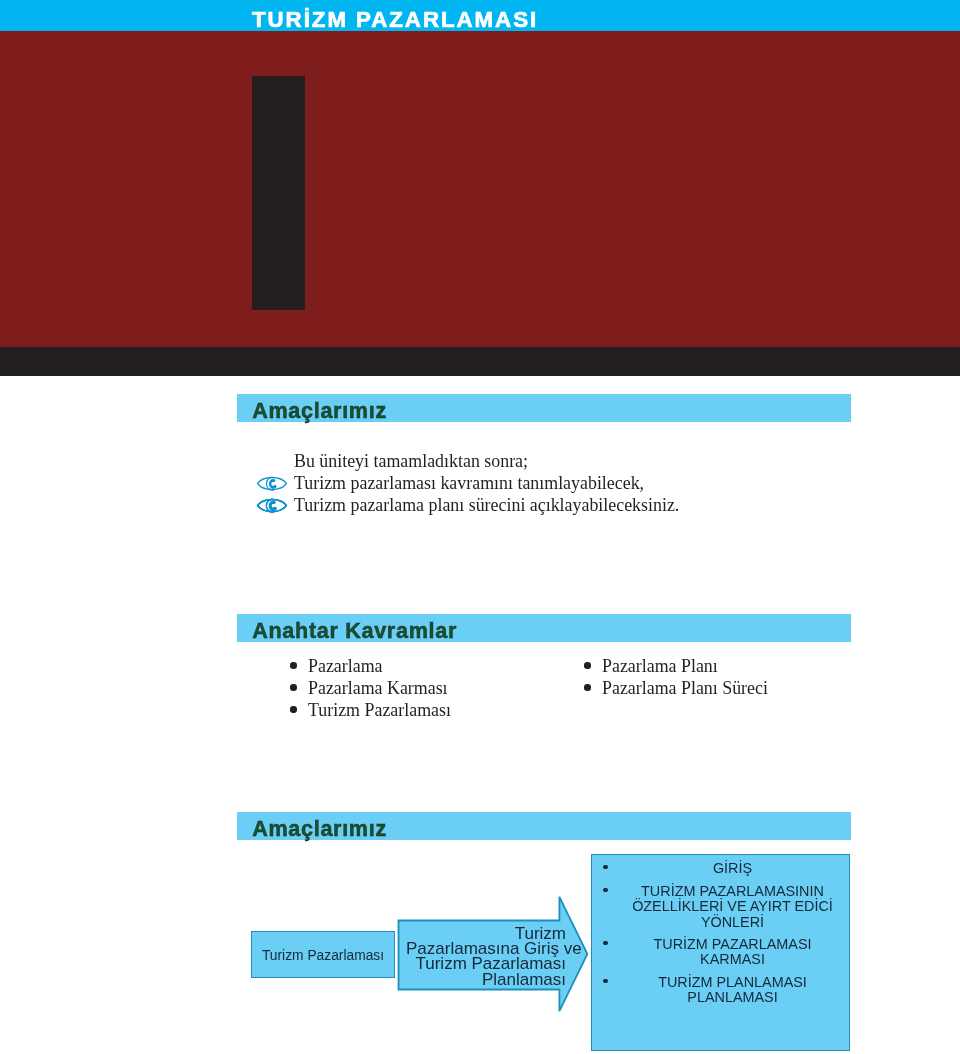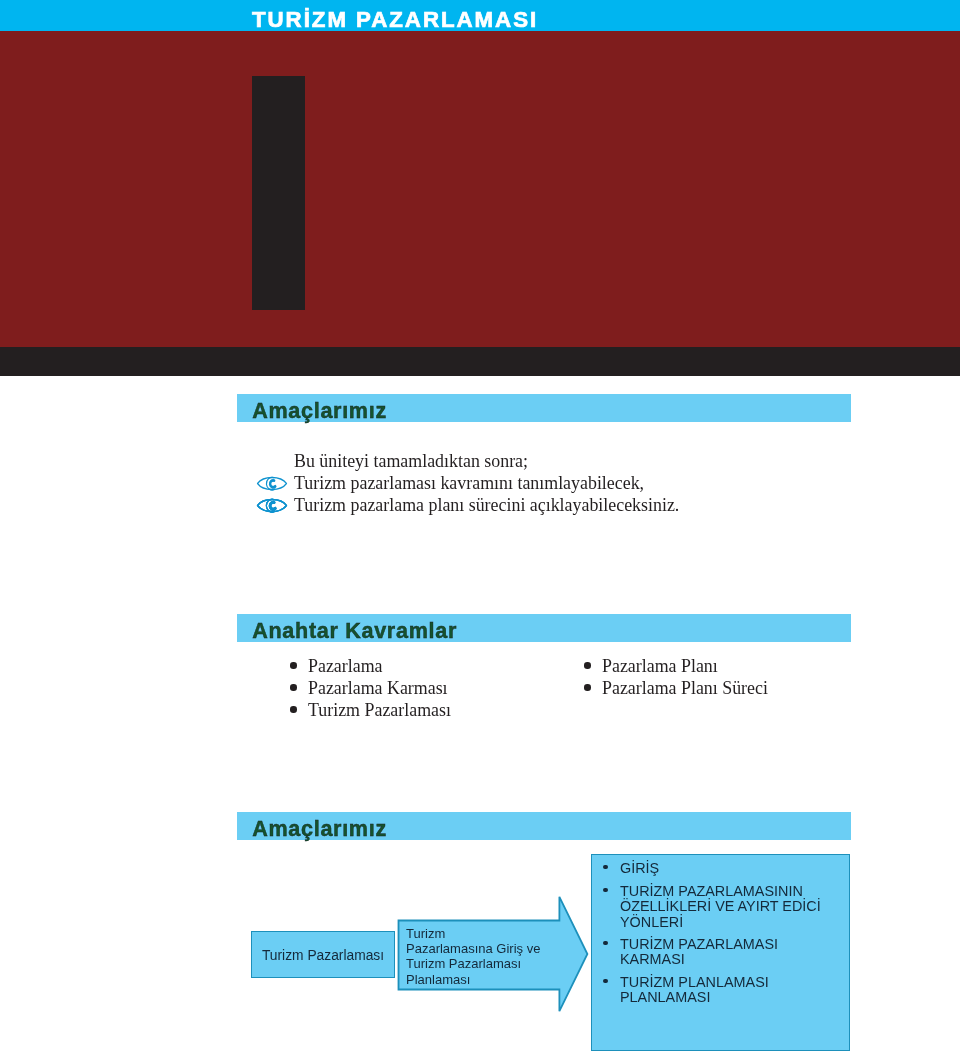--- a/index.html
+++ b/index.html
@@ -39,24 +39,24 @@
   #kc li{line-height:22.1px;position:relative;font-family:Liberation Serif, serif;}
   #kc ul{margin:0;padding-left:18px;list-style:none;}
   #kc li:before{content:"";position:absolute;left:-17.6px;top:7.2px;width:6.4px;height:6.4px;border-radius:50%;background:#231f20;}
 
   
   #diagram{position:absolute;left:0px;top:0px;width:960px;height:1054px;pointer-events:none;}
   .dbox{position:absolute;background:#6bcef4;border:1.6px solid #1d90bb;box-sizing:border-box;}
   #box1{left:251px;top:931px;width:144px;height:47px;}
   #box1 .t{position:absolute;left:0;right:0;top:15.6px;text-align:center;font-size:13.8px;color:#14293a;}
   #arrowsvg{position:absolute;left:396px;top:894px;}
-  #arrowtext{position:absolute;left:406px;top:926px;width:160px;font-size:13px;line-height:15.2px;color:#14293a;white-space:nowrap;}
+  #arrowtext{position:absolute;left:406px;top:926px;width:160px;font-size:17px;line-height:15.2px;color:#14293a;white-space:nowrap;text-align:right;}
   #box3{left:591px;top:854px;width:259px;height:197px;}
   #box3 ul{margin:0;padding:6.4px 4px 0 28px;list-style:none;font-size:14.4px;line-height:15.2px;color:#14293a;}
-  #box3 li{margin-bottom:7.5px;position:relative;}
+  #box3 li{margin-bottom:7.5px;position:relative;text-align:center;}
   #box3 li:before{content:"";position:absolute;left:-16.6px;top:3.6px;width:4.4px;height:4.4px;border-radius:50%;background:#14293a;}
 </style>
 </head>
 <body>
 
 <div id="cover">
   <div id="topbar"></div>
   <div id="unit-title">TURİZM PAZARLAMASI</div>
   <div id="unit-number">
     <span id="unit-number-label">1</span>

